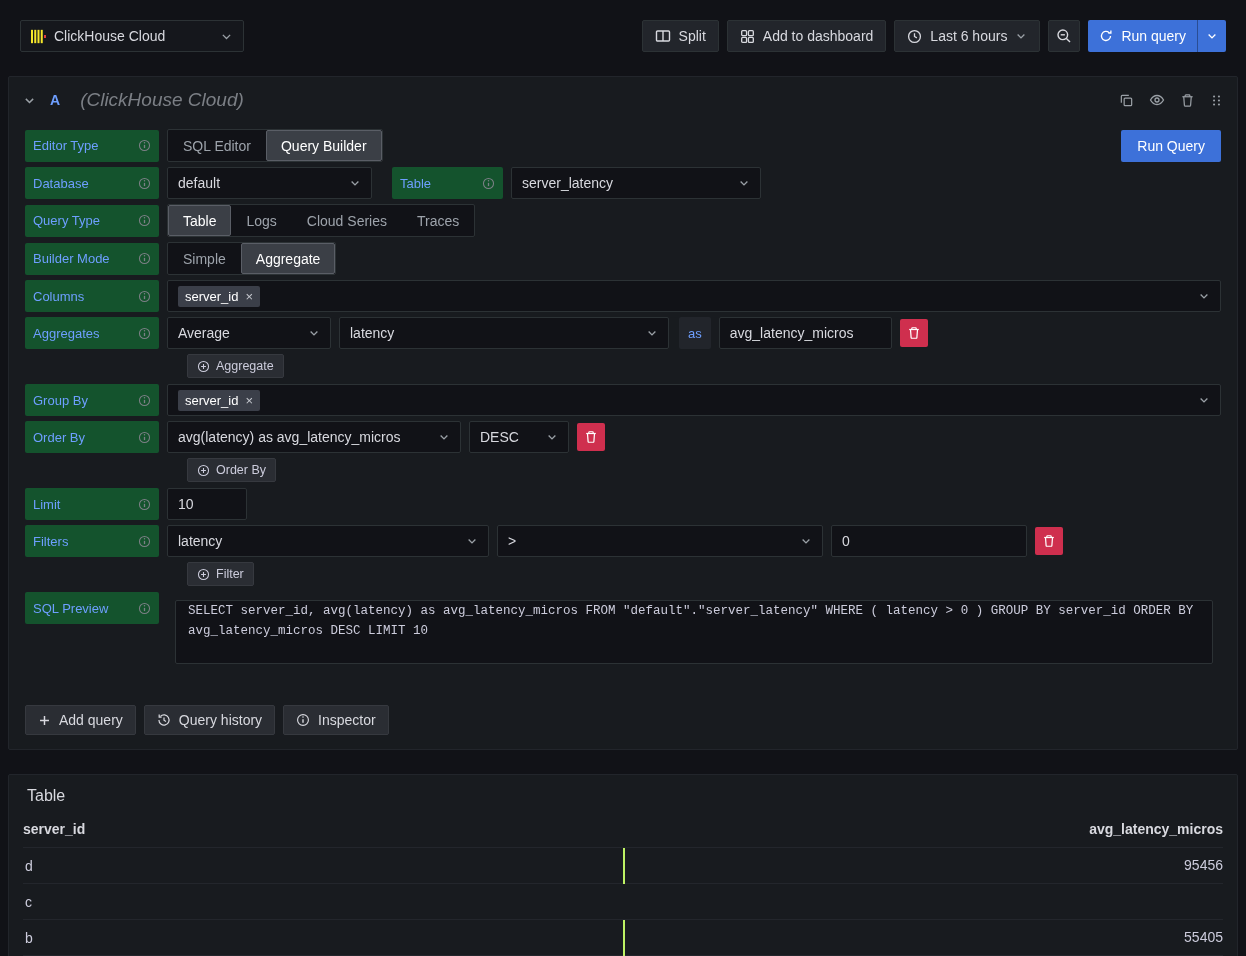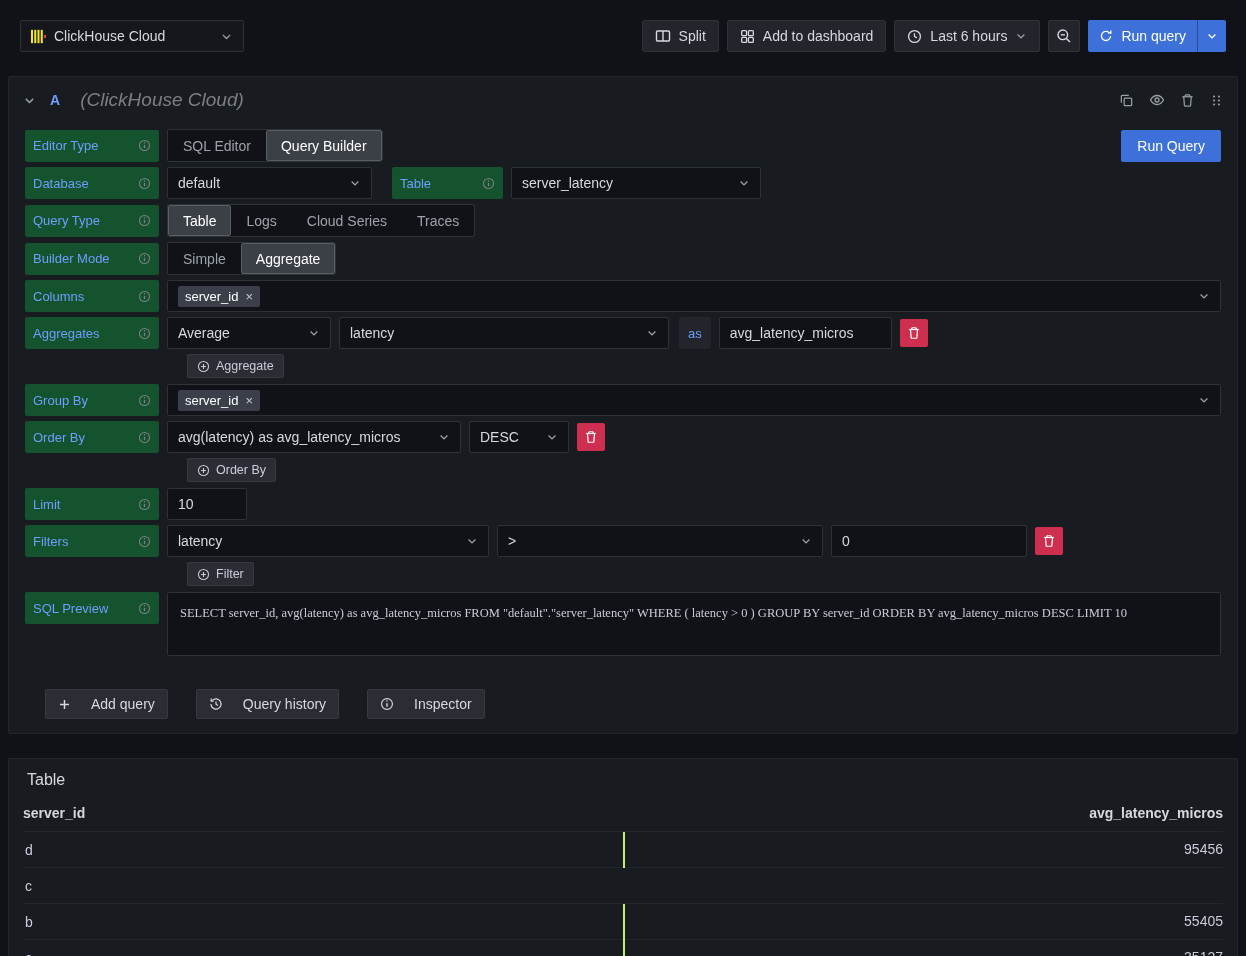--- a/index.html
+++ b/index.html
@@ -103,30 +103,30 @@
   }
   .add-row { margin:0 0 6px 162px; }
   .btn-add {
     height:24px; display:inline-flex; align-items:center; gap:6px;
     background:#2a2d33; border:1px solid #36393f; border-radius:2px;
     color:#ccccdc; font-size:12.5px; font-weight:500; padding:0 9px; cursor:pointer;
   }
 
   .sql-preview {
     flex:1; background:#111217; border:1px solid #2c3235; border-radius:2px;
-    padding:10px 12px; margin:0; min-height:64px;
-    font-family:Liberation Serif, serif; font-size:12.5px; line-height:1.6;
+    padding:0 12px; margin:8px; min-height:64px;
+    font-family:Liberation Mono, monospace; font-size:12.5px; line-height:1.6;
     color:#ccccdc; white-space:pre-wrap; word-break:break-all;
   }
 
   .editor-footer { display:flex; gap:8px; padding:28px 16px 14px; }
   .btn-secondary {
-    height:30px; display:inline-flex; align-items:center; gap:20px;
+    height:30px; display:inline-flex; align-items:center; gap:8px;
     background:#2a2d33; border:1px solid #36393f; border-radius:2px;
-    color:#d8d9df; font-size:14px; font-weight:500; padding:0 12px; cursor:pointer;margin-left:20px;
+    color:#d8d9df; font-size:14px; font-weight:500; padding:0 12px; cursor:pointer;
   }
   .btn-secondary .bic { display:flex; color:#d8d9df; }
 
   
   .table-panel { margin-top:24px; padding:10px 12px 12px; }
   .panel-title { font-size:16px; font-weight:500; color:#d8d9df; padding:2px 6px 16px; }
   .tbl { padding:0 2px; }
   .tbl-header {
     display:grid; grid-template-columns:1fr 1fr; padding-bottom:10px;
     font-weight:700; font-size:14px; color:#d8d9df; border-bottom:1px solid #23262c;

